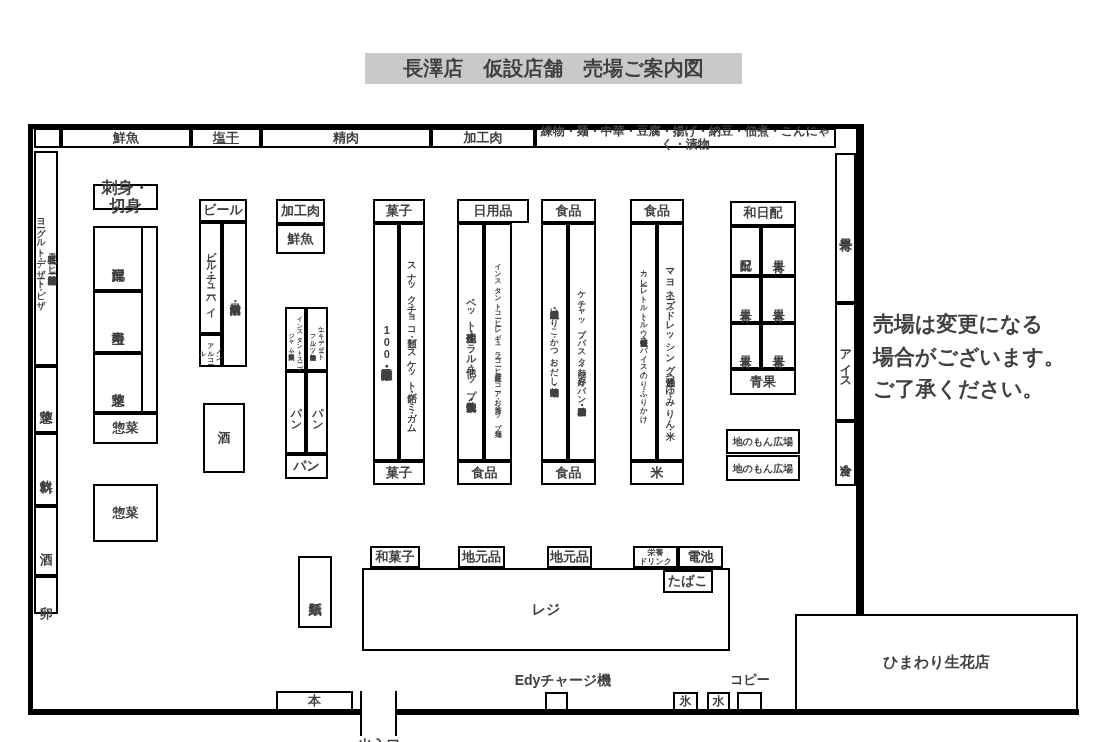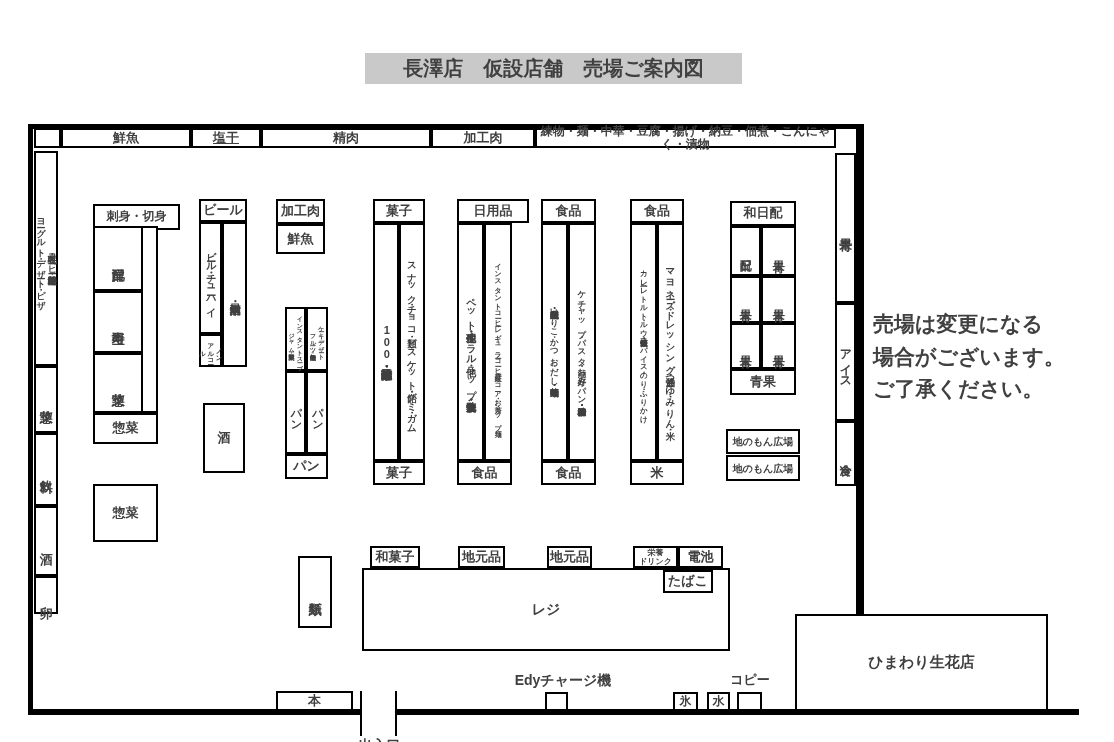--- a/index.html
+++ b/index.html
@@ -39,21 +39,21 @@
   <div class="box" style="left:431px;top:92px;width:104px;height:20px;font-size:13px;">加工肉</div>
   <div class="box" style="left:535px;top:92px;width:301px;height:20px;font-size:12px;">練物・麺・中華・豆腐・揚げ・納豆・佃煮・こんにゃく・漬物</div>
 
   <div class="box v pre" style="left:34px;top:115px;width:24px;height:215px;font-size:9px;line-height:1.25;">牛乳・豆乳・コーヒー飲料・果汁野菜飲料
 ヨーグルト・デザート・ピザ</div>
   <div class="box v" style="left:34px;top:330px;width:24px;height:67px;font-size:13px;">惣菜</div>
   <div class="box v" style="left:34px;top:397px;width:24px;height:73px;font-size:13px;">飲料</div>
   <div class="box v" style="left:34px;top:470px;width:24px;height:70px;font-size:13px;">酒</div>
   <div class="box v" style="left:34px;top:540px;width:24px;height:38px;font-size:13px;">卵</div>
 
-  <div class="box" style="left:93px;top:168px;width:87px;height:26px;font-size:12px;">刺身・切身</div>
+  <div class="box" style="left:93px;top:148px;width:65px;height:26px;font-size:16px;">刺身・切身</div>
   <div class="box v" style="left:93px;top:190px;width:50px;height:65px;font-size:13px;">洋日配</div>
   <div class="box v" style="left:93px;top:255px;width:50px;height:62px;font-size:13px;">生寿司</div>
   <div class="box v" style="left:93px;top:317px;width:50px;height:60px;font-size:13px;">惣菜</div>
   <div class="box" style="left:141px;top:190px;width:17px;height:187px;"></div>
   <div class="box" style="left:93px;top:377px;width:65px;height:31px;font-size:13px;">惣菜</div>
   <div class="box" style="left:93px;top:448px;width:65px;height:58px;font-size:13px;">惣菜</div>
 
   <div class="box" style="left:199px;top:163px;width:48px;height:23px;font-size:13px;">ビール</div>
   <div class="box v" style="left:199px;top:186px;width:23px;height:112px;font-size:10px;">ビール・チューハイ</div>
   <div class="box v pre" style="left:199px;top:298px;width:23px;height:33px;font-size:6.5px;line-height:1.3;">ノン
@@ -120,15 +120,15 @@
   <div class="box" style="left:276px;top:655px;width:77px;height:20px;font-size:13px;">本</div>
   <div class="wall" style="left:360px;top:655px;width:2px;height:45px;"></div>
   <div class="wall" style="left:395px;top:655px;width:2px;height:45px;"></div>
   <div class="label" style="left:352px;top:700px;width:55px;height:20px;font-size:14px;">出入口</div>
   <div class="label" style="left:498px;top:636px;width:130px;height:18px;font-size:14px;">Edyチャージ機</div>
   <div class="box" style="left:545px;top:656px;width:23px;height:19px;"></div>
   <div class="box" style="left:673px;top:656px;width:25px;height:19px;font-size:12px;">氷</div>
   <div class="box" style="left:707px;top:656px;width:23px;height:19px;font-size:12px;">水</div>
   <div class="label" style="left:725px;top:636px;width:50px;height:16px;font-size:13px;">コピー</div>
   <div class="box" style="left:737px;top:656px;width:25px;height:19px;"></div>
-  <div class="box" style="left:795px;top:578px;width:253px;height:97px;font-size:15px;">ひまわり生花店</div>
+  <div class="box" style="left:795px;top:578px;width:283px;height:97px;font-size:15px;">ひまわり生花店</div>
 
 </div>
 
 </body></html>

